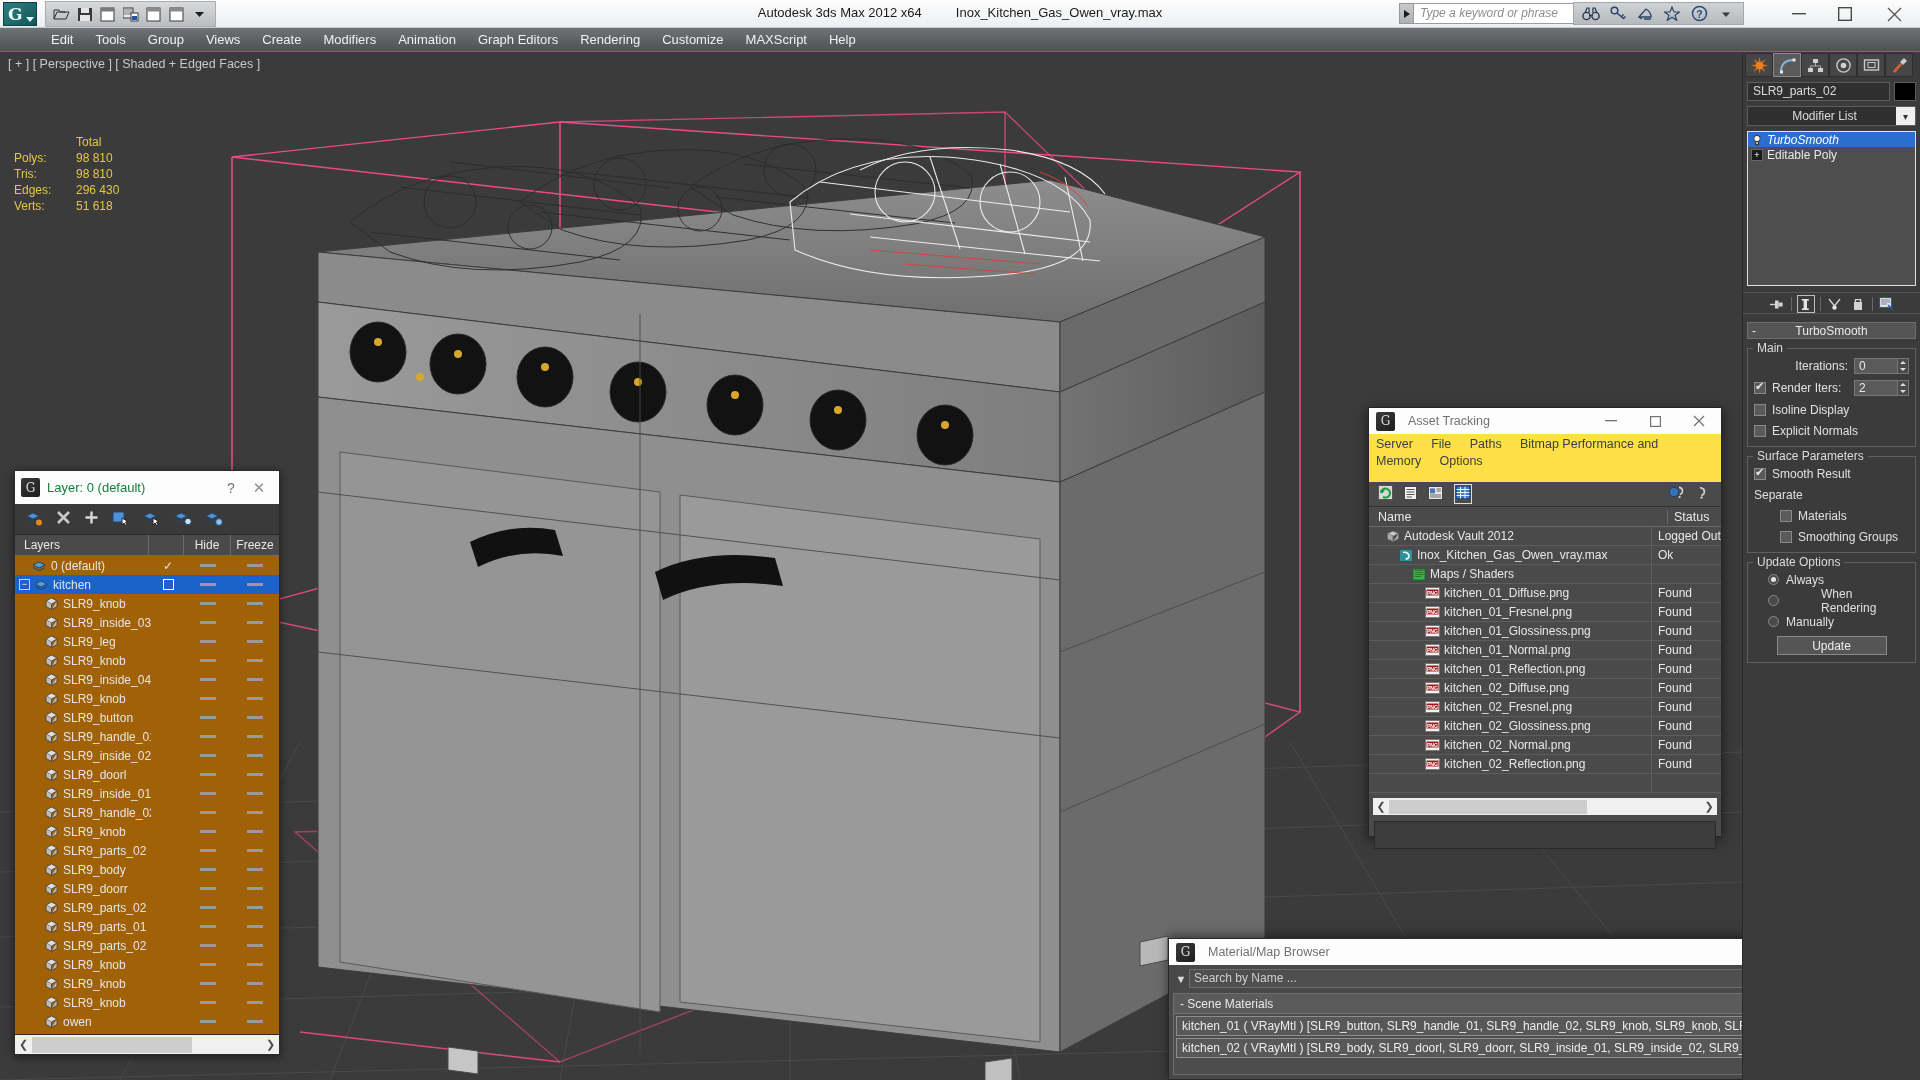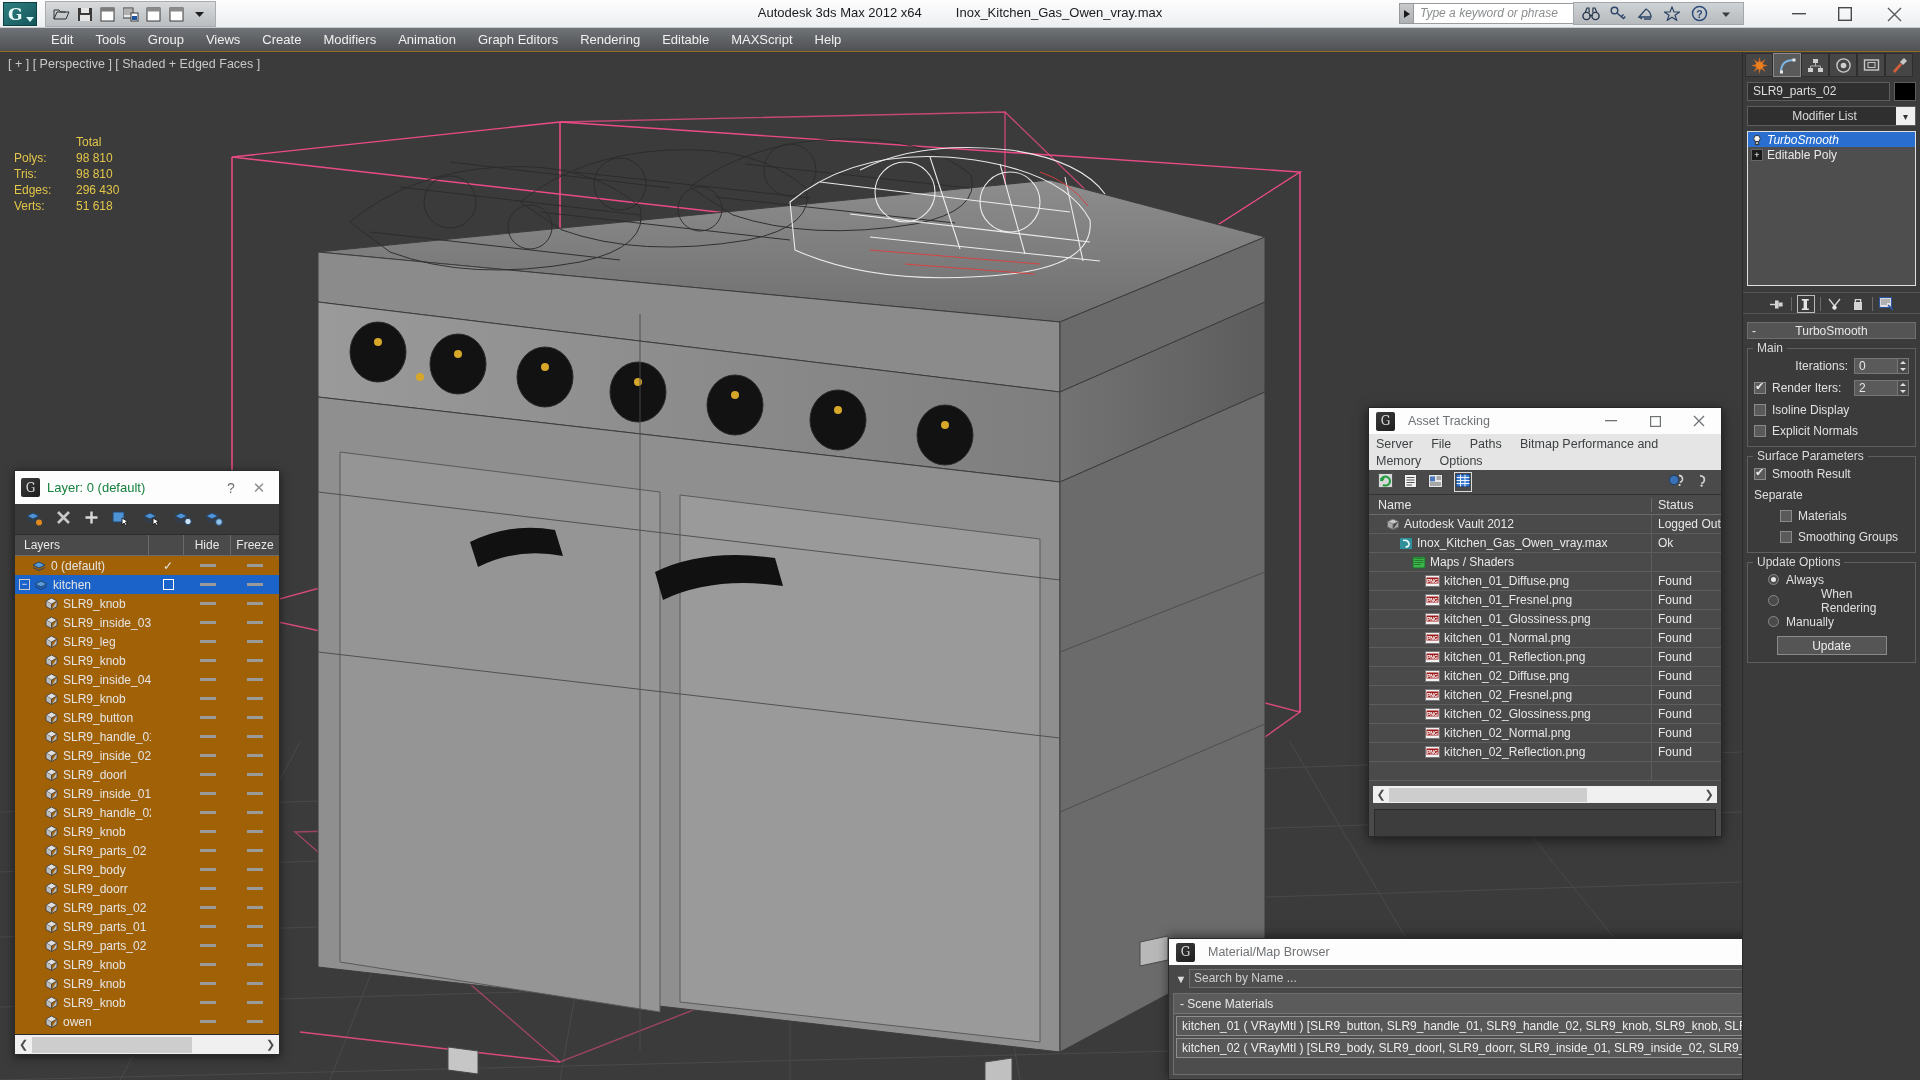--- a/index.html
+++ b/index.html
@@ -82,27 +82,27 @@
   .ld-scroll .ar{ width:17px;text-align:center;color:#4d4d4d;font-size:11px;}
   .ld-scroll .track{ flex:1;height:16px;background:#f0f0f0;position:relative;}
   .ld-scroll .thumb{ position:absolute;left:0;top:0;width:160px;height:16px;background:#cdcdcd;}
 
   
   .atdlg { position:absolute; left:1368px; top:407px; width:354px; height:430px;
      background:#4a4a4a; border:1px solid #262626; box-shadow:0 3px 12px rgba(0,0,0,.55);}
   .at-title{ height:26px;background:#fdfdfd;display:flex;align-items:center;padding-left:7px;}
   .at-title .t{ color:#6e7275;font-size:12.5px;flex:1;margin-left:6px;}
   .at-title .wb{ width:44px;height:26px;display:flex;align-items:center;justify-content:center;color:#6f7376;font-size:13px;}
-  .at-menu{ background:#e5e5e5; padding:2px 0 0 7px; line-height:17px; }
+  .at-menu{ background:#fde047; padding:2px 0 12px 7px; line-height:17px; }
   .at-menu span{ color:#3c3f41; font-size:12.5px; margin-right:15px; }
   .at-tools{ height:25px; background:#4a4a4a; display:flex; align-items:center; gap:11px; padding:0 9px; border-bottom:1px solid #333;}
   .at-tools .sp{ flex:1; }
   .at-head{ height:20px; background:#4a4a4a; display:flex; align-items:center; border-bottom:1px solid #6a6a6a;}
   .at-head .n{ flex:1; padding-left:9px; font-size:12.5px;}
-  .at-head .s{ width:70px; padding-left:6px; font-size:12.5px; border-left:1px solid #6a6a6a;}
+  .at-head .s{ width:54px; padding-left:6px; font-size:12.5px; border-left:1px solid #6a6a6a;}
   .at-rows{ height:268px; overflow:hidden;}
   .arow{ height:19px; display:flex; align-items:center; border-bottom:1px solid #5d5d5d; font-size:12px;}
   .arow .n{ flex:1; display:flex; align-items:center; white-space:nowrap; overflow:hidden;}
   .arow .s{ width:70px; padding-left:6px; border-left:1px solid #5d5d5d; height:19px; line-height:18px;}
   .png-ico{ width:15px;height:12px;margin-right:4px;flex:none;}
   .at-hscroll{ height:17px;background:#f0f0f0;display:flex;align-items:center;margin:3px 4px 0 4px;}
   .at-hscroll .ar{width:16px;text-align:center;color:#4d4d4d;font-size:11px;}
   .at-hscroll .track{flex:1;height:14px;position:relative;background:#f0f0f0;}
   .at-hscroll .thumb{position:absolute;left:0;top:0;width:198px;height:14px;background:#cdcdcd;}
   .at-foot{ margin:6px 5px 0 5px; height:28px; background:#3d3d3d; border:1px solid #2a2a2a;}
@@ -445,21 +445,21 @@
   <div class="menubar">
     <span>Edit</span>
     <span>Tools</span>
     <span>Group</span>
     <span>Views</span>
     <span>Create</span>
     <span>Modifiers</span>
     <span>Animation</span>
     <span>Graph Editors</span>
     <span>Rendering</span>
-    <span>Editable</span>
+    <span>Customize</span>
     <span>MAXScript</span>
     <span>Help</span>
   </div>
 
   <div class="layerdlg">
     <div class="ld-title">
       <div class="ld-ico">G</div>
       <div class="t">Layer: 0 (default)</div>
       <div class="q">?</div>
       <div class="x">✕</div>

